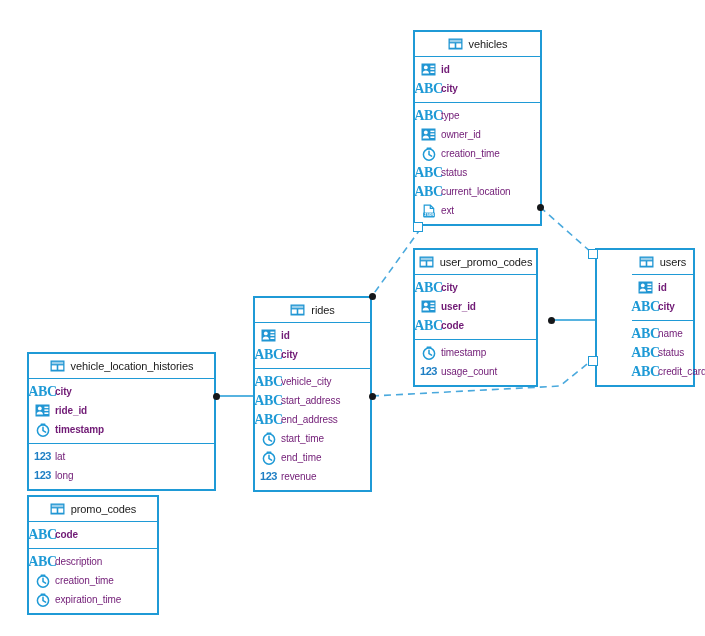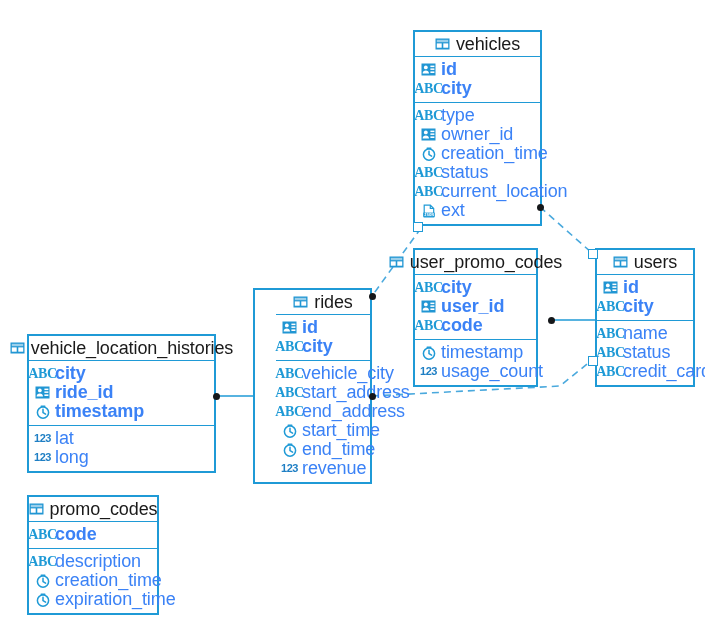--- a/index.html
+++ b/index.html
@@ -38,43 +38,43 @@
     align-items: center;
     justify-content: center;
     gap: 6px;
     height: 25px;
     padding: 0 6px;
     background: #ffffff;
     border-bottom: 1px solid #1f9ad6;
     box-sizing: border-box;
   }
   .entity-title {
-    font-size: 18px;
+    font-size: 11px;
     color: #1a1a1a;
     white-space: nowrap;
     letter-spacing: -0.1px;
   }
   .section {
     padding: 3px 0 4px 0;
   }
   .section.keys {
     border-bottom: 1px solid #1f9ad6;
   }
   .field {
     display: flex;
     align-items: center;
     gap: 5px;
     height: 19px;
     padding: 0 5px 0 6px;
     box-sizing: border-box;
     white-space: nowrap;
   }
   .field-name {
-    font-size: 18px;
-    color: #3b82f6;
+    font-size: 10px;
+    color: #701a75;
     letter-spacing: -0.1px;
   }
   .field.pk .field-name {
     font-weight: bold;
   }
 
   
   .ic {
     flex: 0 0 auto;
     width: 15px;
@@ -272,21 +272,21 @@
           </span>
           <span class="field-name">timestamp</span>
         </div>
         <div class="field">
           <span class="ic ic-num">123</span>
           <span class="field-name">usage_count</span>
         </div>
       </div>
     </div>
 
-  <div class="entity" style="left:595px; top:248px; width:100px;">
+  <div class="entity" style="left:595px; top:248px; width:100px;padding-left:35px;">
       <div class="entity-header">
         <span class="ic">
           <svg width="15" height="12" viewBox="0 0 15 12">
             <rect x="0.5" y="0.5" width="14" height="11" fill="#2196d3"></rect>
             <rect x="1.8" y="1.8" width="11.4" height="2.4" fill="#ffffff" opacity="0.55"></rect>
             <rect x="1.8" y="5.4" width="4.9" height="4.3" fill="#ffffff"></rect>
             <rect x="8.3" y="5.4" width="4.9" height="4.3" fill="#ffffff"></rect>
           </svg>
         </span>
         <span class="entity-title">users</span>
@@ -319,21 +319,21 @@
           <span class="ic ic-abc">ABC</span>
           <span class="field-name">status</span>
         </div>
         <div class="field">
           <span class="ic ic-abc">ABC</span>
           <span class="field-name">credit_card</span>
         </div>
       </div>
     </div>
 
-  <div class="entity" style="left:253px; top:288px; width:119px;padding-left:21px;">
+  <div class="entity" style="left:253px; top:296px; width:119px;">
       <div class="entity-header">
         <span class="ic">
           <svg width="15" height="12" viewBox="0 0 15 12">
             <rect x="0.5" y="0.5" width="14" height="11" fill="#2196d3"></rect>
             <rect x="1.8" y="1.8" width="11.4" height="2.4" fill="#ffffff" opacity="0.55"></rect>
             <rect x="1.8" y="5.4" width="4.9" height="4.3" fill="#ffffff"></rect>
             <rect x="8.3" y="5.4" width="4.9" height="4.3" fill="#ffffff"></rect>
           </svg>
         </span>
         <span class="entity-title">rides</span>
@@ -390,21 +390,21 @@
           </span>
           <span class="field-name">end_time</span>
         </div>
         <div class="field">
           <span class="ic ic-num">123</span>
           <span class="field-name">revenue</span>
         </div>
       </div>
     </div>
 
-  <div class="entity" style="left:27px; top:334px; width:189px;">
+  <div class="entity" style="left:27px; top:352px; width:189px;">
       <div class="entity-header">
         <span class="ic">
           <svg width="15" height="12" viewBox="0 0 15 12">
             <rect x="0.5" y="0.5" width="14" height="11" fill="#2196d3"></rect>
             <rect x="1.8" y="1.8" width="11.4" height="2.4" fill="#ffffff" opacity="0.55"></rect>
             <rect x="1.8" y="5.4" width="4.9" height="4.3" fill="#ffffff"></rect>
             <rect x="8.3" y="5.4" width="4.9" height="4.3" fill="#ffffff"></rect>
           </svg>
         </span>
         <span class="entity-title">vehicle_location_histories</span>

